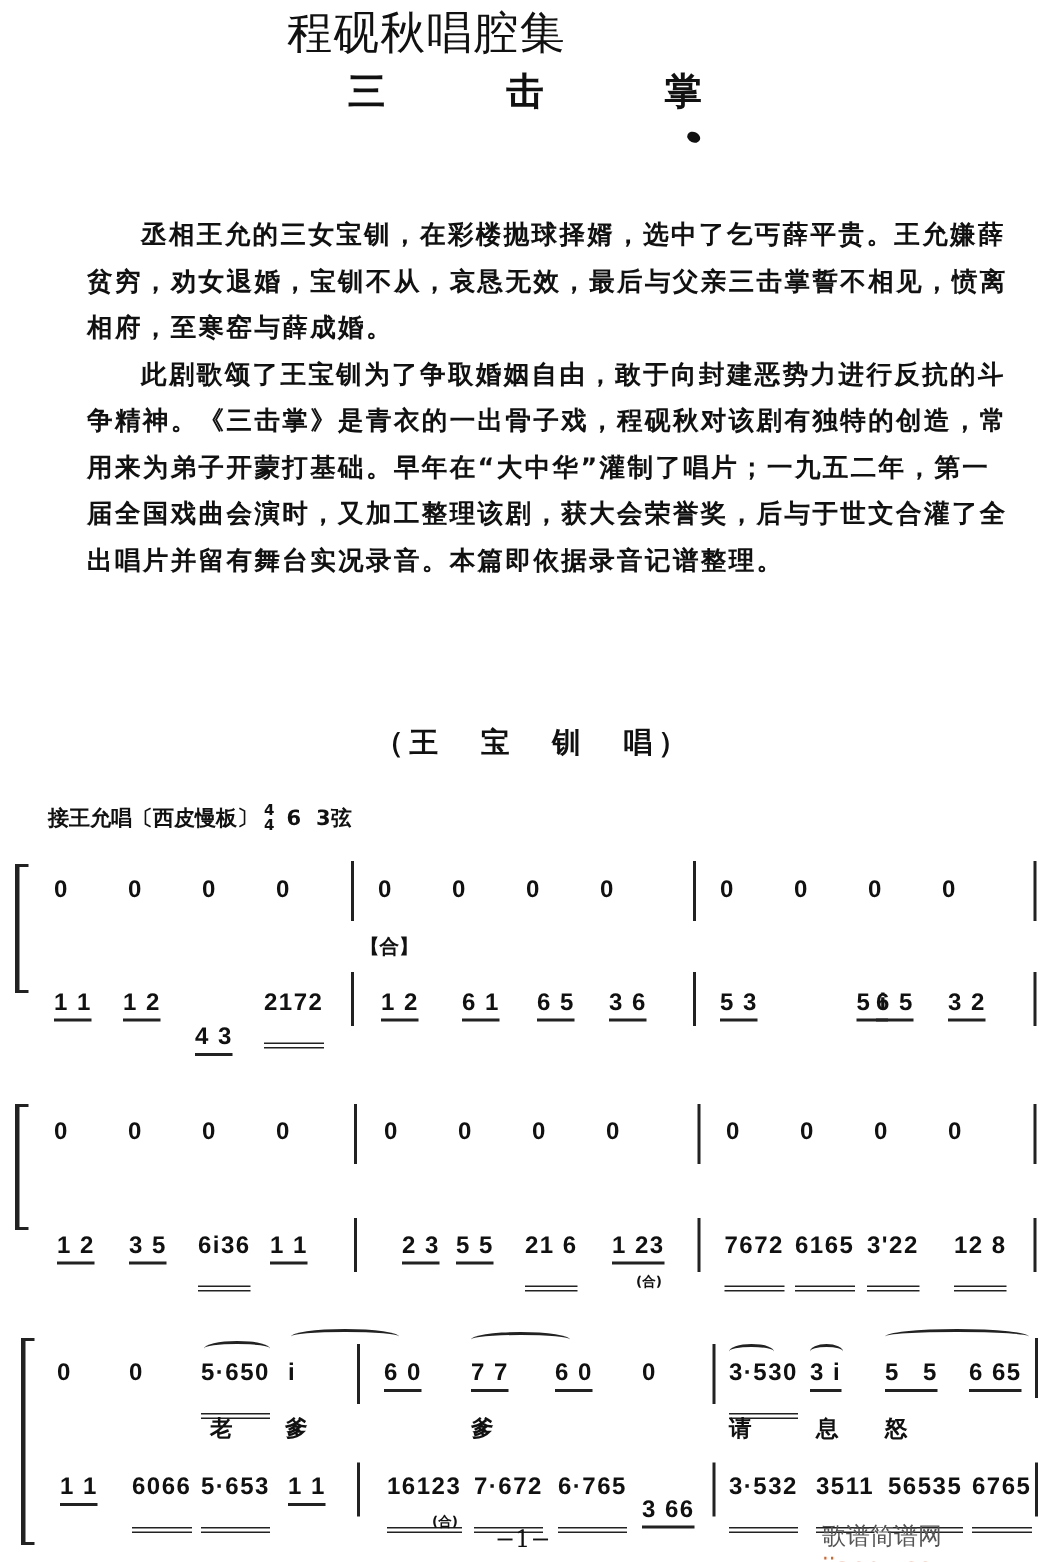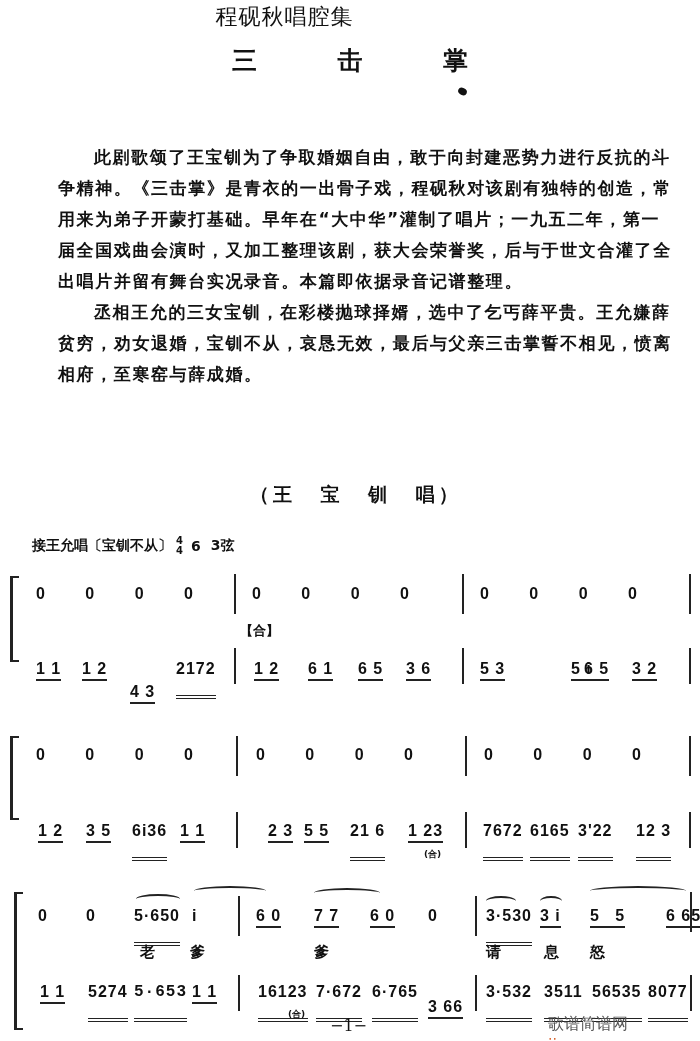--- a/index.html
+++ b/index.html
@@ -3,21 +3,21 @@
   <meta charset="utf-8">
   <style>
     html, body { margin: 0; padding: 0; }
     body {
       width: 700px; height: 1041px; background: #ffffff; position: relative; overflow: hidden;
       font-family: "DejaVu Sans", sans-serif; color: #111;
     }
     .abs { position: absolute; }
     .title {
       left: 0; width: 569px; top: 2px; text-align: center;
-      font-family: "DejaVu Serif", serif; font-size: 22px; color: #111; letter-spacing: 1px;
+      font-family: "DejaVu Serif", serif; font-size: 30px; color: #111; letter-spacing: 1px;
     }
     .subtitle {
       top: 44px; left: 232px; width: 236px; display: flex; justify-content: space-between;
       font-size: 25px; font-weight: bold;
     }
     .mark { top: 88px; left: 458px; width: 9px; height: 7px; background: #111; border-radius: 50%; transform: rotate(25deg); }
     .para {
       left: 58px; width: 620px; font-size: 17px; font-weight: bold; line-height: 31px; letter-spacing: 1.6px;
     }
     .para p { margin: 0; }
@@ -48,28 +48,28 @@
 
 <div class="abs title">程砚秋唱腔集</div>
 <div class="abs subtitle">
   <span>三</span>
   <span>击</span>
   <span>掌</span>
 </div>
 <div class="abs mark"></div>
 
 <div class="abs para" style="top:142px;">
+  <p class="ind">丞相王允的三女宝钏，在彩楼抛球择婿，选中了乞丐薛平贵。王允嫌薛贫穷，劝女退婚，宝钏不从，哀恳无效，最后与父亲三击掌誓不相见，愤离相府，至寒窑与薛成婚。</p>
   <p class="ind">此剧歌颂了王宝钏为了争取婚姻自由，敢于向封建恶势力进行反抗的斗争精神。《三击掌》是青衣的一出骨子戏，程砚秋对该剧有独特的创造，常用来为弟子开蒙打基础。早年在“大中华”灌制了唱片；一九五二年，第一届全国戏曲会演时，又加工整理该剧，获大会荣誉奖，后与于世文合灌了全出唱片并留有舞台实况录音。本篇即依据录音记谱整理。</p>
-  <p class="ind">丞相王允的三女宝钏，在彩楼抛球择婿，选中了乞丐薛平贵。王允嫌薛贫穷，劝女退婚，宝钏不从，哀恳无效，最后与父亲三击掌誓不相见，愤离相府，至寒窑与薛成婚。</p>
 </div>
 
 <div class="abs singer">（王 宝 钏 唱）</div>
 
 <div class="abs intro">
-  <span>接王允唱〔宝钏不从〕</span>
+  <span>接王允唱〔西皮慢板〕</span>
   <span class="frac">
     <span>4</span>
     <span>4</span>
   </span>
   <span style="margin-left:4px;">6</span>
   <span style="margin-left:6px;">3弦</span>
 </div>
 
 <div class="abs bracket" style="left:10px; top:576px; height:82px;"></div>
 <div class="abs bar" style="left:234px; top:574px; height:40px;"></div>
@@ -114,21 +114,21 @@
 <div class="abs n u2" style="left:132px; top:822px;">6i36</div>
 <div class="abs n u1" style="left:180px; top:822px;">1 1</div>
 <div class="abs n u1" style="left:268px; top:822px;">2 3</div>
 <div class="abs n u1" style="left:304px; top:822px;">5 5</div>
 <div class="abs n u2" style="left:350px; top:822px;">21 6</div>
 <div class="abs n u1" style="left:408px; top:822px;">1 23</div>
 <div class="abs small" style="left:424px; top:848px;">(合)</div>
 <div class="abs n u2" style="left:483px; top:822px;">7672</div>
 <div class="abs n u2" style="left:530px; top:822px;">6165</div>
 <div class="abs n u2" style="left:578px; top:822px;">3'22</div>
-<div class="abs n u2" style="left:636px; top:822px;">12 3</div>
+<div class="abs n u2" style="left:636px; top:822px;">12 8</div>
 
 <div class="abs bracket" style="left:14px; top:892px; height:134px;"></div>
 <div class="abs bar" style="left:238px; top:896px; height:40px;"></div>
 <div class="abs bar" style="left:475px; top:896px; height:40px;"></div>
 <div class="abs bar" style="left:690px; top:892px; height:40px;"></div>
 <div class="abs bar" style="left:238px; top:975px; height:36px;"></div>
 <div class="abs bar" style="left:475px; top:975px; height:36px;"></div>
 <div class="abs bar" style="left:690px; top:975px; height:36px;"></div>
 
 <div class="abs arc" style="left:136px; top:894px; width:44px;"></div>
@@ -142,40 +142,40 @@
 <div class="abs n" style="left:86px; top:907px;">0</div>
 <div class="abs n u2" style="left:134px; top:907px;">5·650</div>
 <div class="abs n" style="left:192px; top:907px;">i</div>
 <div class="abs n u1" style="left:256px; top:907px;">6 0</div>
 <div class="abs n u1" style="left:314px; top:907px;">7 7</div>
 <div class="abs n u1" style="left:370px; top:907px;">6 0</div>
 <div class="abs n" style="left:428px; top:907px;">0</div>
 <div class="abs n u2" style="left:486px; top:907px;">3·530</div>
 <div class="abs n u1" style="left:540px; top:907px;">3 i</div>
 <div class="abs n u1" style="left:590px; top:907px; word-spacing:10px;">5 5</div>
-<div class="abs n u1" style="left:666px; top:907px;">6 65</div>
+<div class="abs n u1" style="left:646px; top:907px;">6 65</div>
 
 <div class="abs lyric" style="left:140px; top:943px;">老</div>
 <div class="abs lyric" style="left:190px; top:943px;">爹</div>
 <div class="abs lyric" style="left:314px; top:943px;">爹</div>
 <div class="abs lyric" style="left:486px; top:943px;">请</div>
 <div class="abs lyric" style="left:544px; top:943px;">息</div>
 <div class="abs lyric" style="left:590px; top:943px;">怒</div>
 
 <div class="abs n u1" style="left:40px; top:983px;">1 1</div>
-<div class="abs n u2" style="left:88px; top:983px;">5274</div>
-<div class="abs n u2" style="left:134px; top:983px;font-family:Liberation Mono, monospace;">5·653</div>
+<div class="abs n u2" style="left:88px; top:983px;">6066</div>
+<div class="abs n u2" style="left:134px; top:983px;">5·653</div>
 <div class="abs n u1" style="left:192px; top:983px;">1 1</div>
 <div class="abs n u2" style="left:258px; top:983px;">16123</div>
 <div class="abs small" style="left:288px; top:1008px;">(合)</div>
 <div class="abs n u2" style="left:316px; top:983px;">7·672</div>
 <div class="abs n u2" style="left:372px; top:983px;">6·765</div>
 <div class="abs n u1" style="left:428px; top:998px;">3 66</div>
 <div class="abs n u2" style="left:486px; top:983px;">3·532</div>
 <div class="abs n u2" style="left:544px; top:983px;">3511</div>
 <div class="abs n u2" style="left:592px; top:983px;">56535</div>
-<div class="abs n u2" style="left:648px; top:983px;">8077</div>
+<div class="abs n u2" style="left:648px; top:983px;">6765</div>
 
 <div class="abs pagenum">−1−</div>
 <div class="abs wm">
   <span style="color:#555; font-family:'DejaVu Serif', serif;">歌谱简谱网</span>
   <span>jianpu.cn</span>
 </div>
 
 </body></html>

